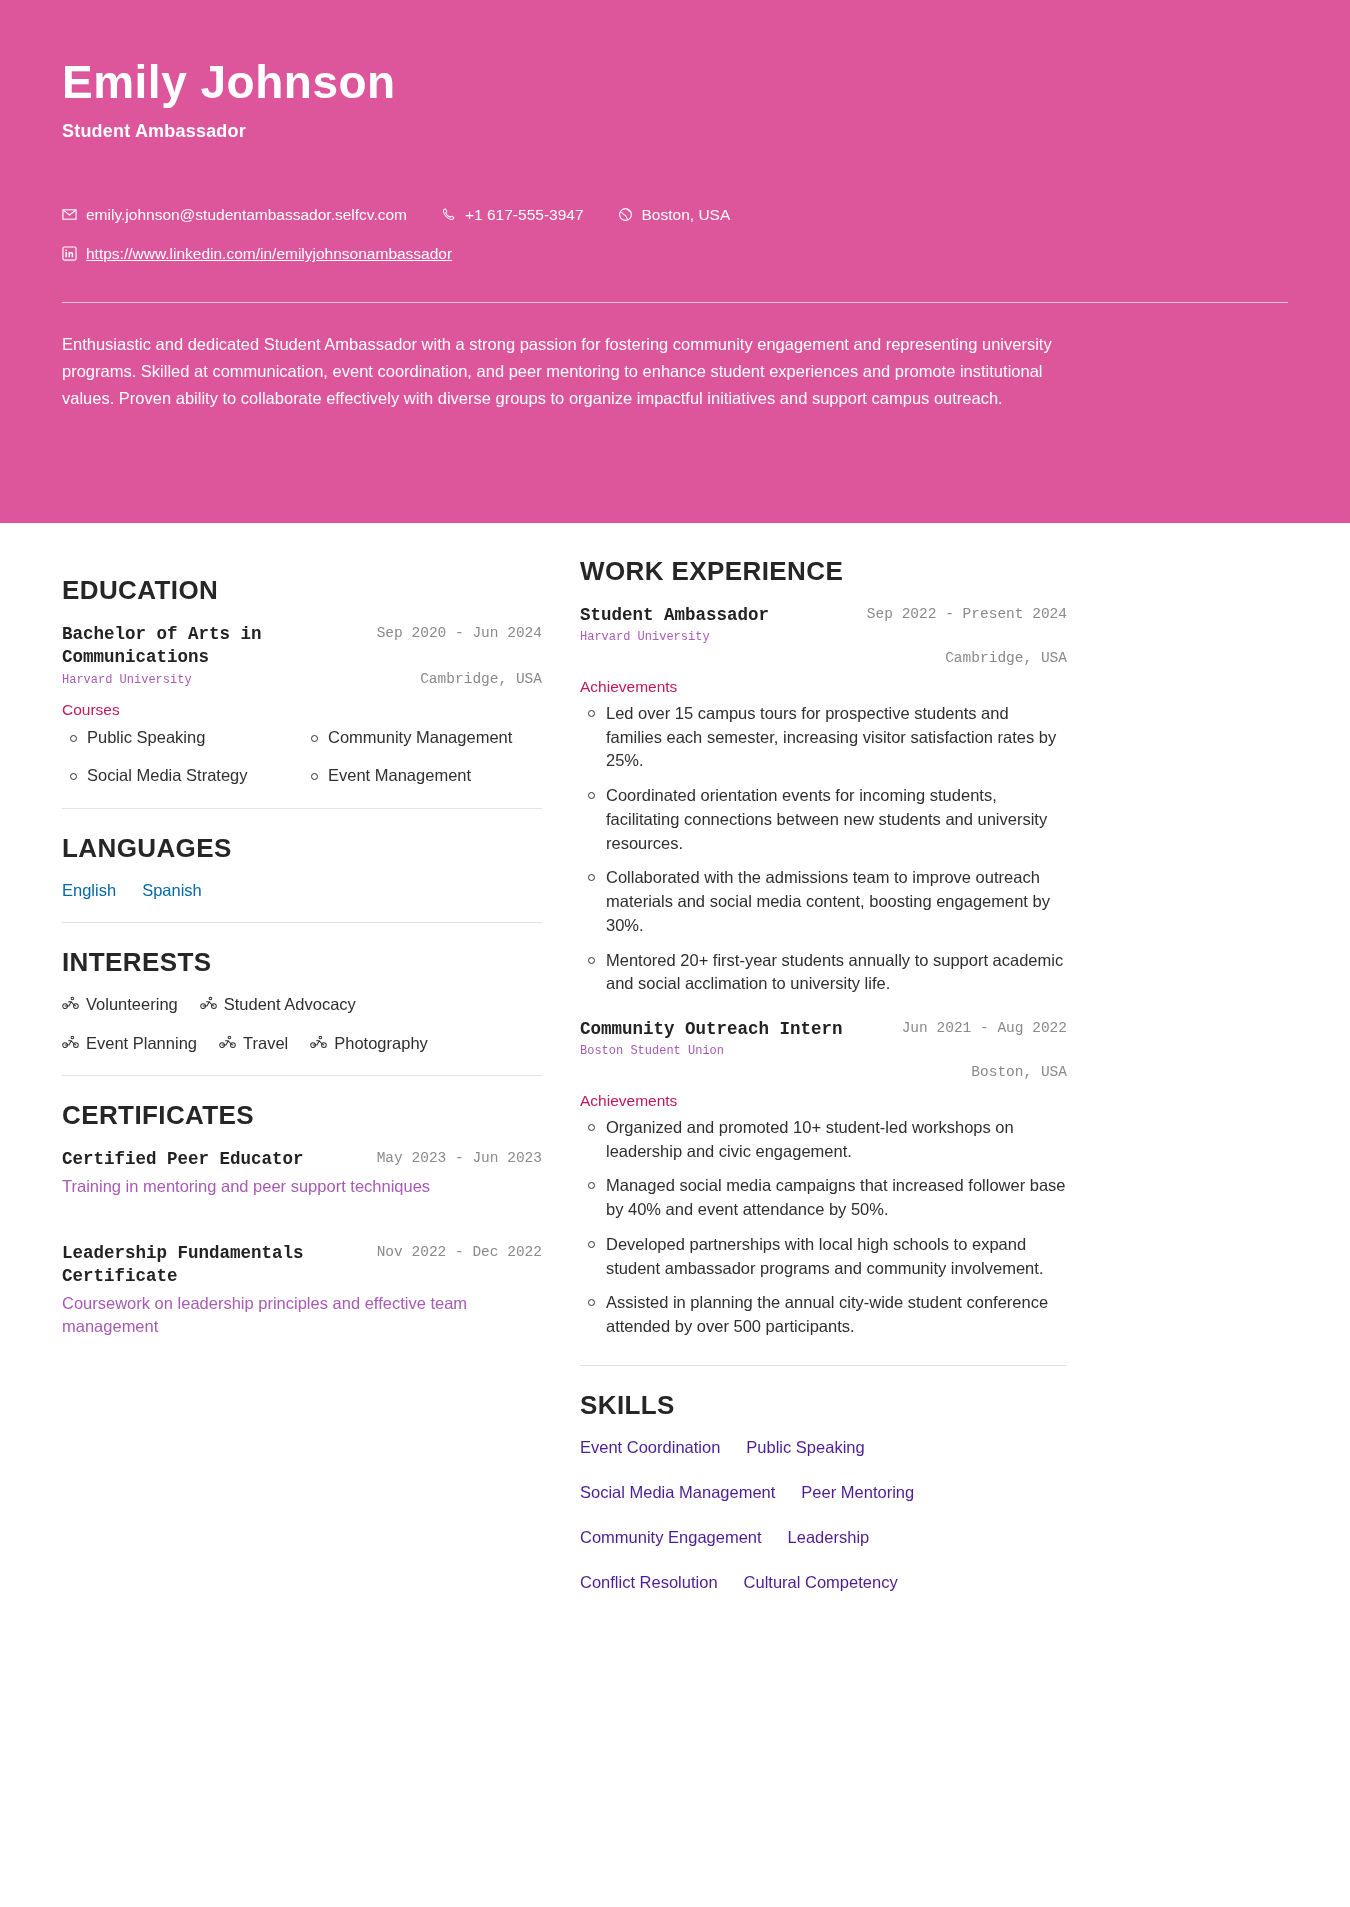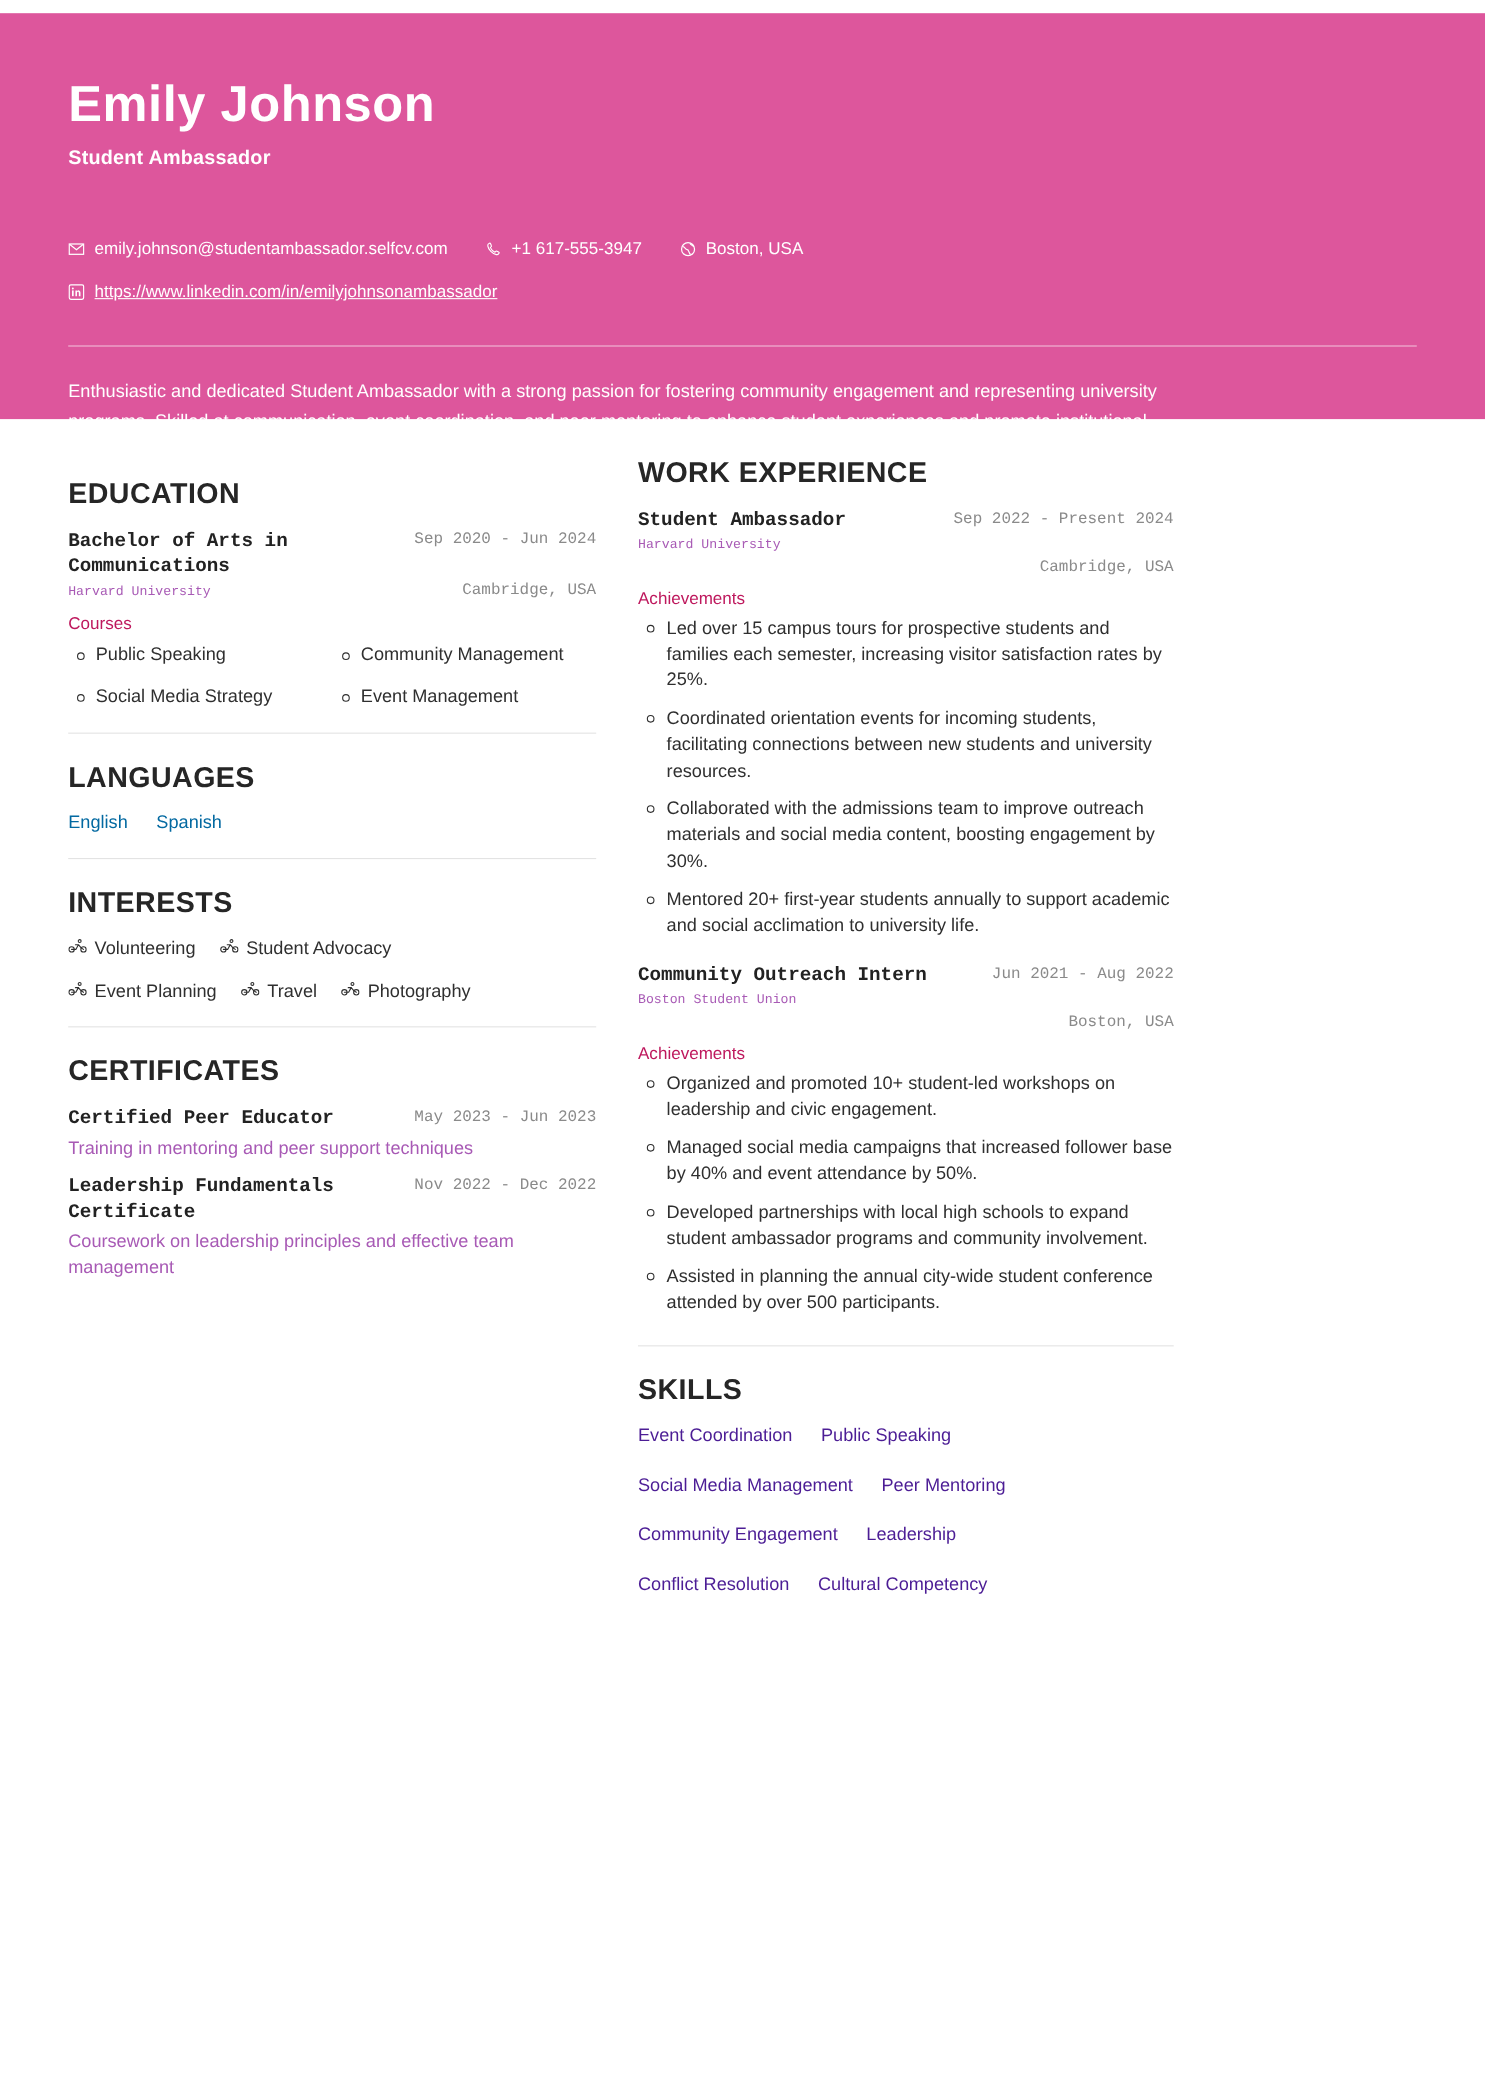--- a/index.html
+++ b/index.html
@@ -12,22 +12,21 @@
     height:1907px;
     position:relative;
     overflow:hidden;
   }
 
   
   .header {
     background:#dd569c;
     color:#ffffff;
     padding:56px 62px 34px 62px;
-    height:369px;
-    margin-top:12px;
+    height:523px;
   }
   .name {
     font-size:46px;
     font-weight:bold;
     letter-spacing:0.5px;
     line-height:1.15;
     margin-bottom:12px;
   }
   .role {
     font-size:18px;
@@ -373,21 +372,21 @@
         </div>
 
       </div>
     </div>
 
     <div class="sec-divider"></div>
 
     <div>
       <div class="sec-title">CERTIFICATES</div>
 
-      <div class="entry" style="margin-bottom:12px;">
+      <div class="entry" style="margin-bottom:44px;">
         <div class="entry-row">
           <div class="entry-main">
             <div class="entry-title">Certified Peer Educator</div>
           </div>
           <div class="entry-meta">
             <div class="entry-date">May 2023 - Jun 2023</div>
           </div>
         </div>
         <div class="cert-desc">Training in mentoring and peer support techniques</div>
       </div>

